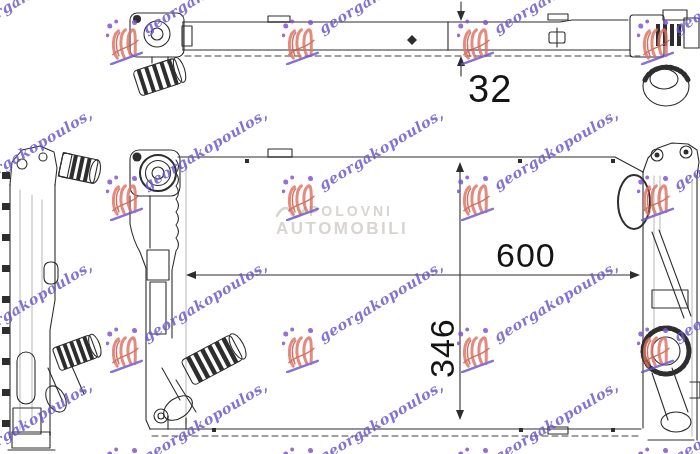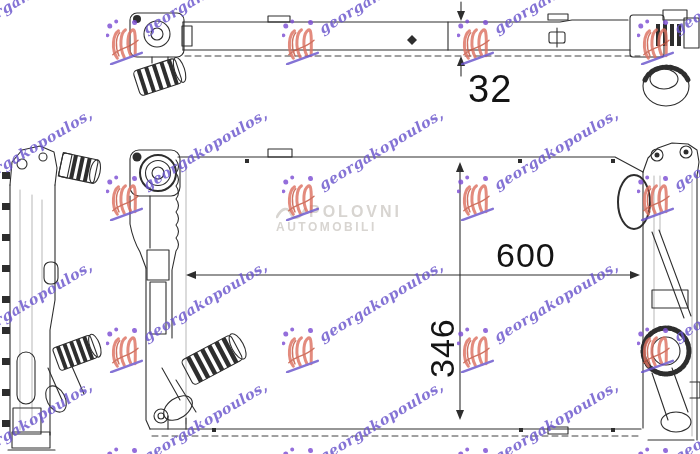--- a/index.html
+++ b/index.html
@@ -38,22 +38,22 @@
   .wm-text{
     position:absolute;left:38px;top:4px;white-space:nowrap;
     font-family:"DejaVu Serif",serif;font-style:italic;font-weight:bold;
     font-size:14.5px;color:var(--wm-text);
     transform:rotate(-31deg);transform-origin:0 50%;letter-spacing:0.5px;
   }
   .center-wm{
     position:absolute;left:276px;top:204px;z-index:1;color:var(--center-wm);
     font-weight:bold;line-height:1.05;
   }
-  .center-wm .l1{display:flex;align-items:flex-end;font-size:16px;letter-spacing:3px;}
-  .center-wm .l2{font-size:12px;letter-spacing:2.5px;}
+  .center-wm .l1{display:flex;align-items:flex-start;font-size:14px;letter-spacing:3px;}
+  .center-wm .l2{font-size:17px;letter-spacing:2.5px;}
   .center-wm svg{margin-right:3px;}
 </style>
 </head>
 <body>
 
 <div class="canvas">
 
   <div class="center-wm">
     <div class="l1">
       <svg width="30" height="16" viewBox="0 0 30 16">

